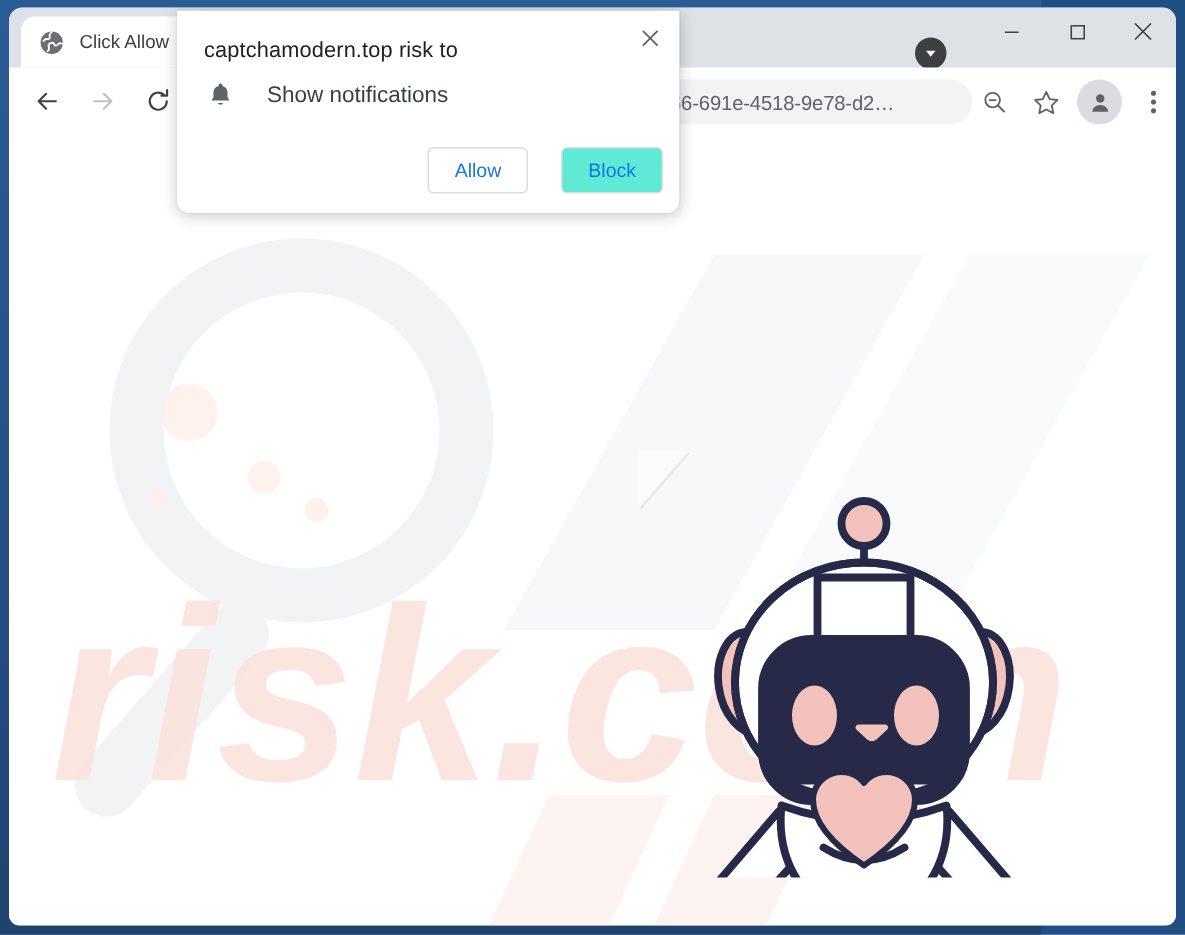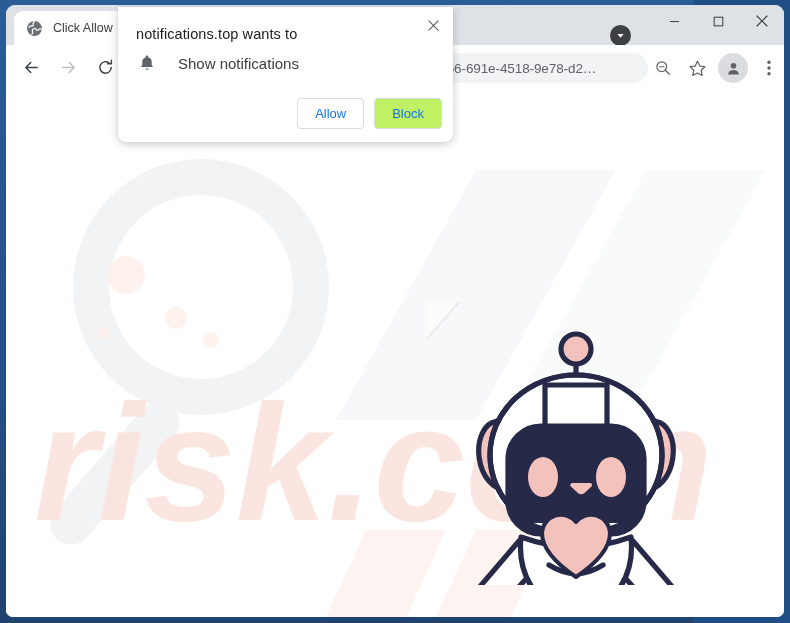--- a/index.html
+++ b/index.html
@@ -190,35 +190,35 @@
     position: absolute; left: 20px; top: 47px;
     display: flex; align-items: center;
   }
   #bell-icon { width: 18px; height: 18px; flex: 0 0 18px; }
   #perm-label {
     font-size: 15px; color: #3c4043;
     margin-left: 22px;
   }
   #dialog-actions {
     position: absolute; right: 11px; bottom: 13px;
-    display: flex; gap: 10px;
+    display: flex; gap: 22px;
   }
   .dialog-btn {
     height: 31px;
     padding: 0 17px;
     background: #ffffff;
     border: 1px solid #dadce0;
     border-radius: 4px;
     color: #1a73e8;
     font-family: "Liberation Sans", sans-serif;
     font-size: 13px;
     font-weight: 500;
     display: flex; align-items: center; justify-content: center;
   }
-  #block-button { background: #bef264; }
+  #block-button { background: #5eead4; }
 </style>
 </head>
 <body>
 
 <div id="window-frame">
 <div id="window-inner">
 
   <div id="tabstrip">
 
     <div id="tab">
@@ -394,21 +394,21 @@
 
   </div>
 
   <div id="permission-dialog">
     <div id="dialog-close">
       <svg viewBox="0 0 12 12" width="11" height="11">
         <path d="M1 1 L11 11 M11 1 L1 11" stroke="#5f6368" stroke-width="1.3" stroke-linecap="round"></path>
       </svg>
     </div>
 
-    <div id="dialog-title">notifications.top wants to</div>
+    <div id="dialog-title">captchamodern.top risk to</div>
 
     <div id="dialog-perm-row">
       <span id="bell-icon">
         <svg viewBox="0 0 18 18" width="18" height="18">
           <path d="M9 1.6 a1.3 1.3 0 0 1 1.3 1.3 v.5 a4.6 4.6 0 0 1 3.4 4.4 v3.1 l1.3 2.1 H3 l1.3 -2.1 V7.8 a4.6 4.6 0 0 1 3.4 -4.4 v-.5 A1.3 1.3 0 0 1 9 1.6 Z" fill="#5f6368"></path>
           <path d="M7.3 14.6 a1.8 1.8 0 0 0 3.4 0 Z" fill="#5f6368"></path>
         </svg>
       </span>
       <span id="perm-label">Show notifications</span>
     </div>

